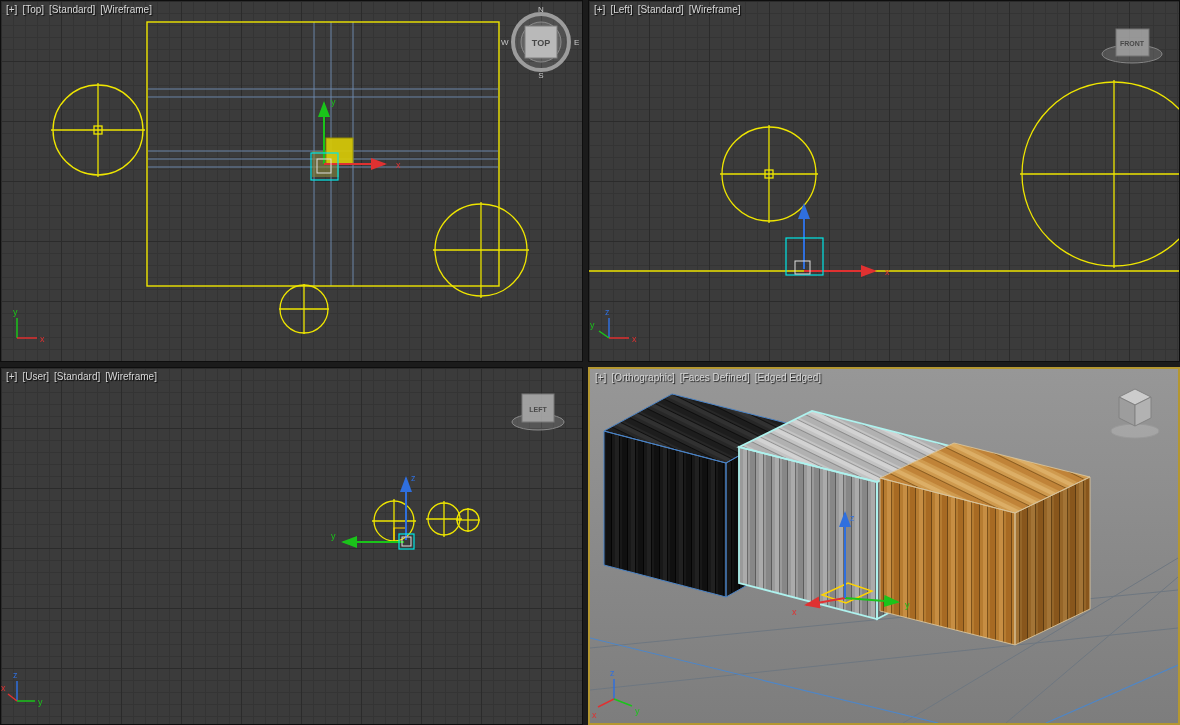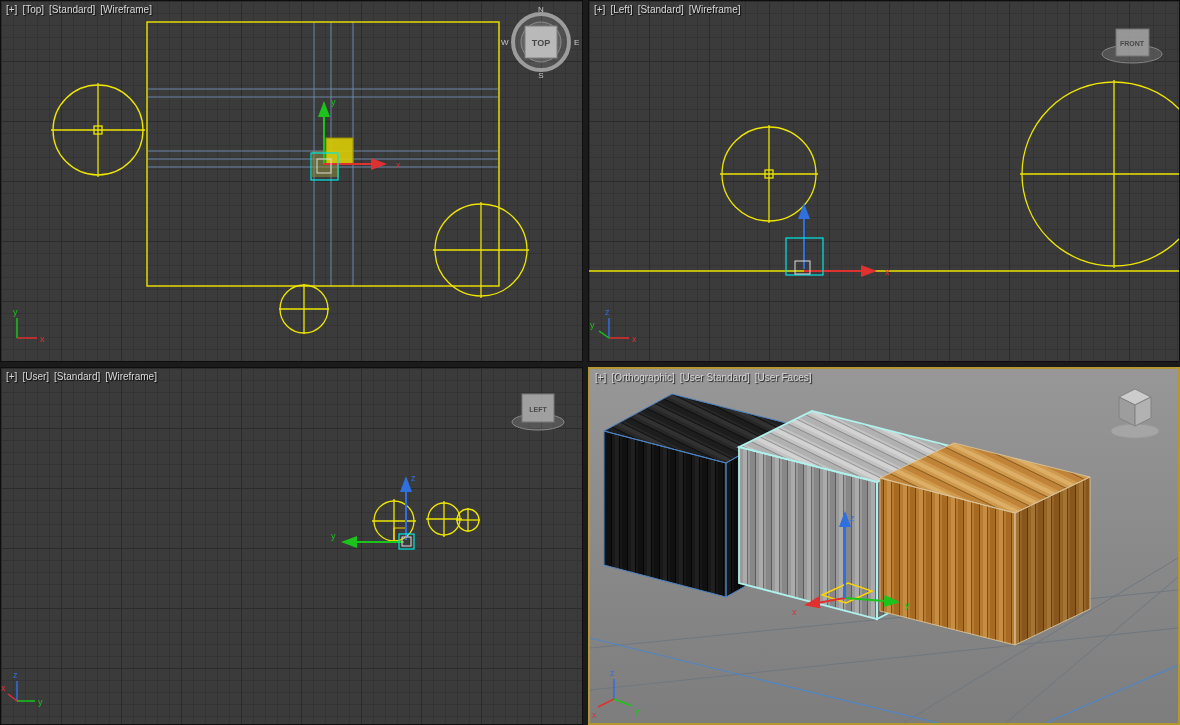--- a/index.html
+++ b/index.html
@@ -201,21 +201,21 @@
         <line x1="16" y1="333" x2="7" y2="326" stroke="#e03131" stroke-width="1.5"></line>
         <text x="12" y="310" font-size="9" fill="#2f6fde">z</text>
         <text x="37" y="337" font-size="9" fill="#1ac41a">y</text>
         <text x="0" y="323" font-size="9" fill="#e03131">x</text>
       </g>
     </svg>
   </div>
 
   <div class="vp vp-active ortho-bg" style="left:588px;top:367px;width:592px;height:358px">
     <div class="vp-label">
-      <span>[+]</span><span>[Orthographic]</span><span>[User Standard]</span><span>[User Faces]</span>
+      <span>[+]</span><span>[Orthographic]</span><span>[Faces Defined]</span><span>[Edged Edged]</span>
     </div>
     <svg width="588" height="354" viewBox="0 0 588 354">
       <defs>
         <marker id="mkR4" markerWidth="9" markerHeight="8" refX="7" refY="3" orient="auto">
             <path d="M0,0 L8,3 L0,6 Z" fill="#e03131"></path>
           </marker>
         <marker id="mkG4" markerWidth="9" markerHeight="8" refX="7" refY="3" orient="auto">
             <path d="M0,0 L8,3 L0,6 Z" fill="#1ac41a"></path>
           </marker>
         <marker id="mkB4" markerWidth="9" markerHeight="8" refX="7" refY="3" orient="auto">

